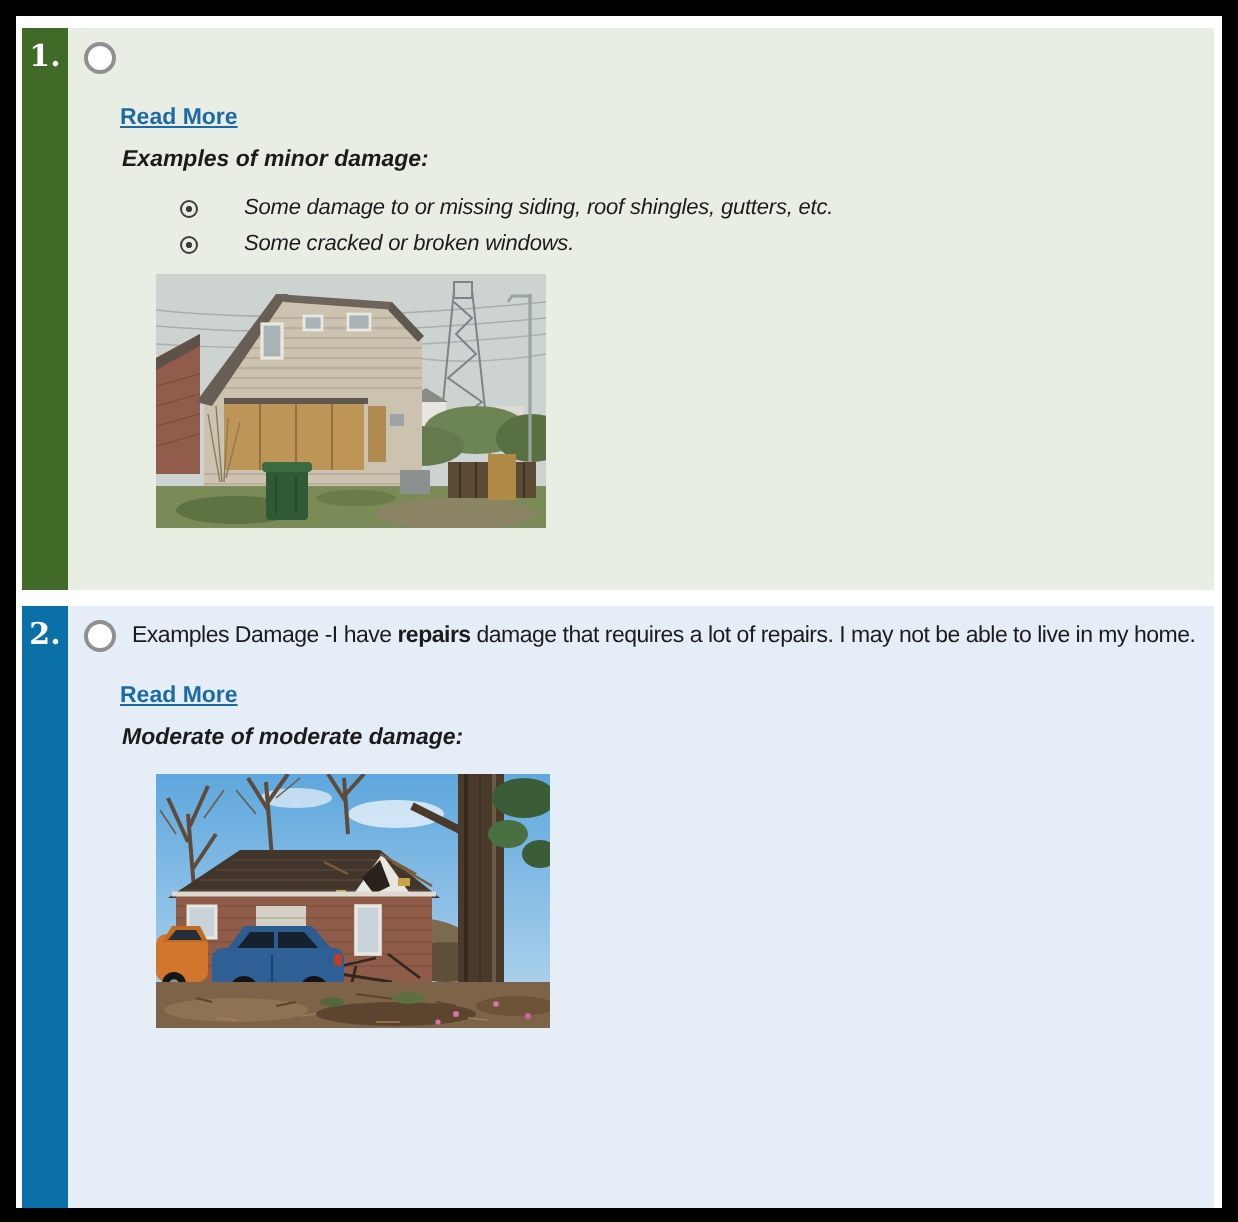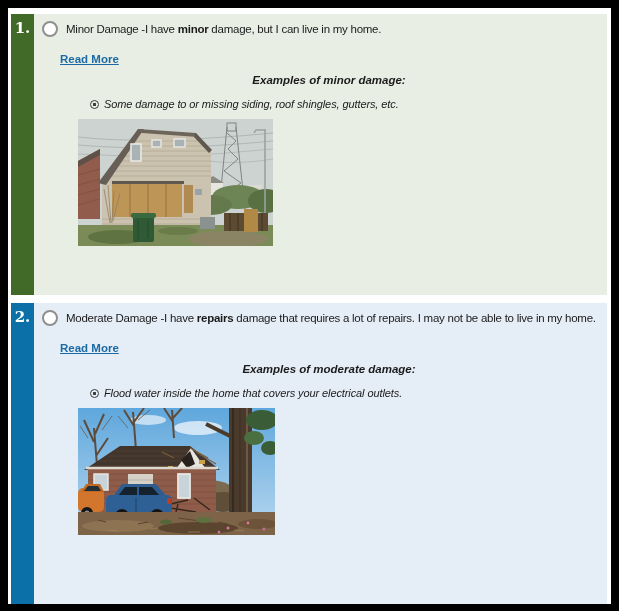--- a/index.html
+++ b/index.html
@@ -33,25 +33,25 @@
   }
   .choice-label { font-size:11.5px; letter-spacing:-0.25px; white-space:nowrap; }
   .choice-label b { font-weight:bold; }
   .read-more {
     display:inline-block; margin:16px 0 0 18px;
     font-size:11.5px; font-weight:bold; color:#1b6aa5;
     text-decoration:underline; cursor:pointer;
   }
   .examples-heading {
     margin:7px 0 0 19px;
-    font-size:11.5px; font-weight:bold; font-style:italic;text-align:center;
+    font-size:11.5px; font-weight:bold; font-style:italic;
   }
   ul.examples { list-style:none; margin:12px 0 0 48px; }
   ul.examples li {
-    position:relative; padding-left:14px; margin-bottom:6px;
+    position:relative; padding-left:32px; margin-bottom:6px;
     font-size:11px; font-style:italic; line-height:12px; letter-spacing:-0.1px;
     white-space:nowrap;
   }
   ul.examples li::before {
     content:""; position:absolute; left:0; top:2px;
     width:7px; height:7px; border:1px solid #3d3d3d; border-radius:50%;
     background:radial-gradient(circle at 50% 50%, #3d3d3d 0 1.4px, transparent 1.7px);
   }
   .photo { margin:9px 0 0 36px; line-height:0; }
   .photo svg { display:block; }
@@ -61,26 +61,26 @@
 
 <div class="frame">
 
   <section class="option option-1">
     <div class="num-bar">
       <span class="num">1.</span>
     </div>
     <div class="content">
       <div class="choice-row">
         <span class="radio" role="radio" aria-checked="false"></span>
-        <span class="choice-label"><span>Minor Damage -I have </span><b>minor</b><span> damage, but I can live in my home.</span></span>
       </div>
       <a class="read-more" href="#">Read More</a>
       <div class="examples-heading">Examples of minor damage:</div>
       <ul class="examples">
         <li>Some damage to or missing siding, roof shingles, gutters, etc.</li>
+        <li>Some cracked or broken windows.</li>
       </ul>
       <div class="photo">
         <svg width="195" height="127" viewBox="0 0 195 127">
           <defs>
             <clipPath id="h1body">
                 <polygon points="24,62 62,12 116,16 133,33 133,110 24,110"></polygon>
               </clipPath>
           </defs>
 
           <rect x="0" y="0" width="195" height="127" fill="#cdd3d1"></rect>
@@ -181,26 +181,25 @@
     </div>
   </section>
 
   <section class="option option-2">
     <div class="num-bar">
       <span class="num">2.</span>
     </div>
     <div class="content">
       <div class="choice-row">
         <span class="radio" role="radio" aria-checked="false"></span>
-        <span class="choice-label"><span>Moderate Damage -I have </span><b>repairs</b><span> damage that requires a lot of repairs. I may not be able to live in my home.</span></span>
+        <span class="choice-label"><span>Examples Damage -I have </span><b>repairs</b><span> damage that requires a lot of repairs. I may not be able to live in my home.</span></span>
       </div>
       <a class="read-more" href="#">Read More</a>
-      <div class="examples-heading">Examples of moderate damage:</div>
+      <div class="examples-heading">Moderate of moderate damage:</div>
       <ul class="examples">
-        <li>Flood water inside the home that covers your electrical outlets.</li>
       </ul>
       <div class="photo">
         <svg width="197" height="127" viewBox="0 0 197 127">
           <defs>
             <linearGradient id="sky2" x1="0" y1="0" x2="0" y2="1">
               <stop offset="0" stop-color="#5ea7dd"></stop>
                 <stop offset="1" stop-color="#b9d8ef"></stop>
             </linearGradient>
           </defs>
           <rect x="0" y="0" width="197" height="127" fill="url(#sky2)"></rect>

